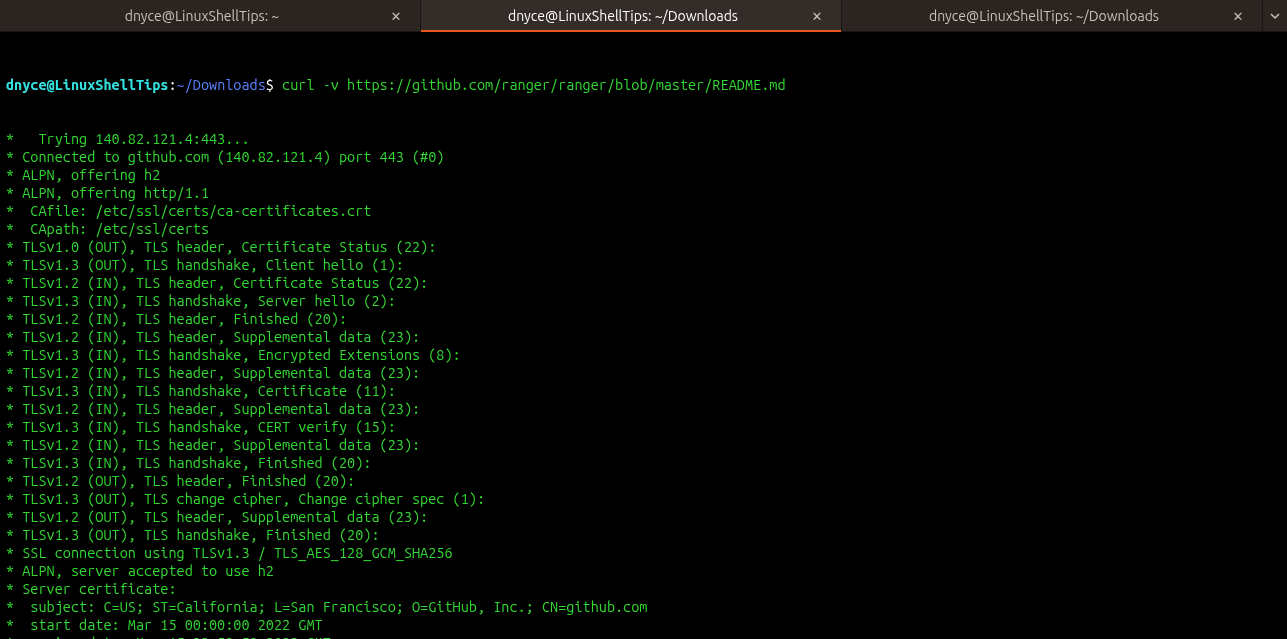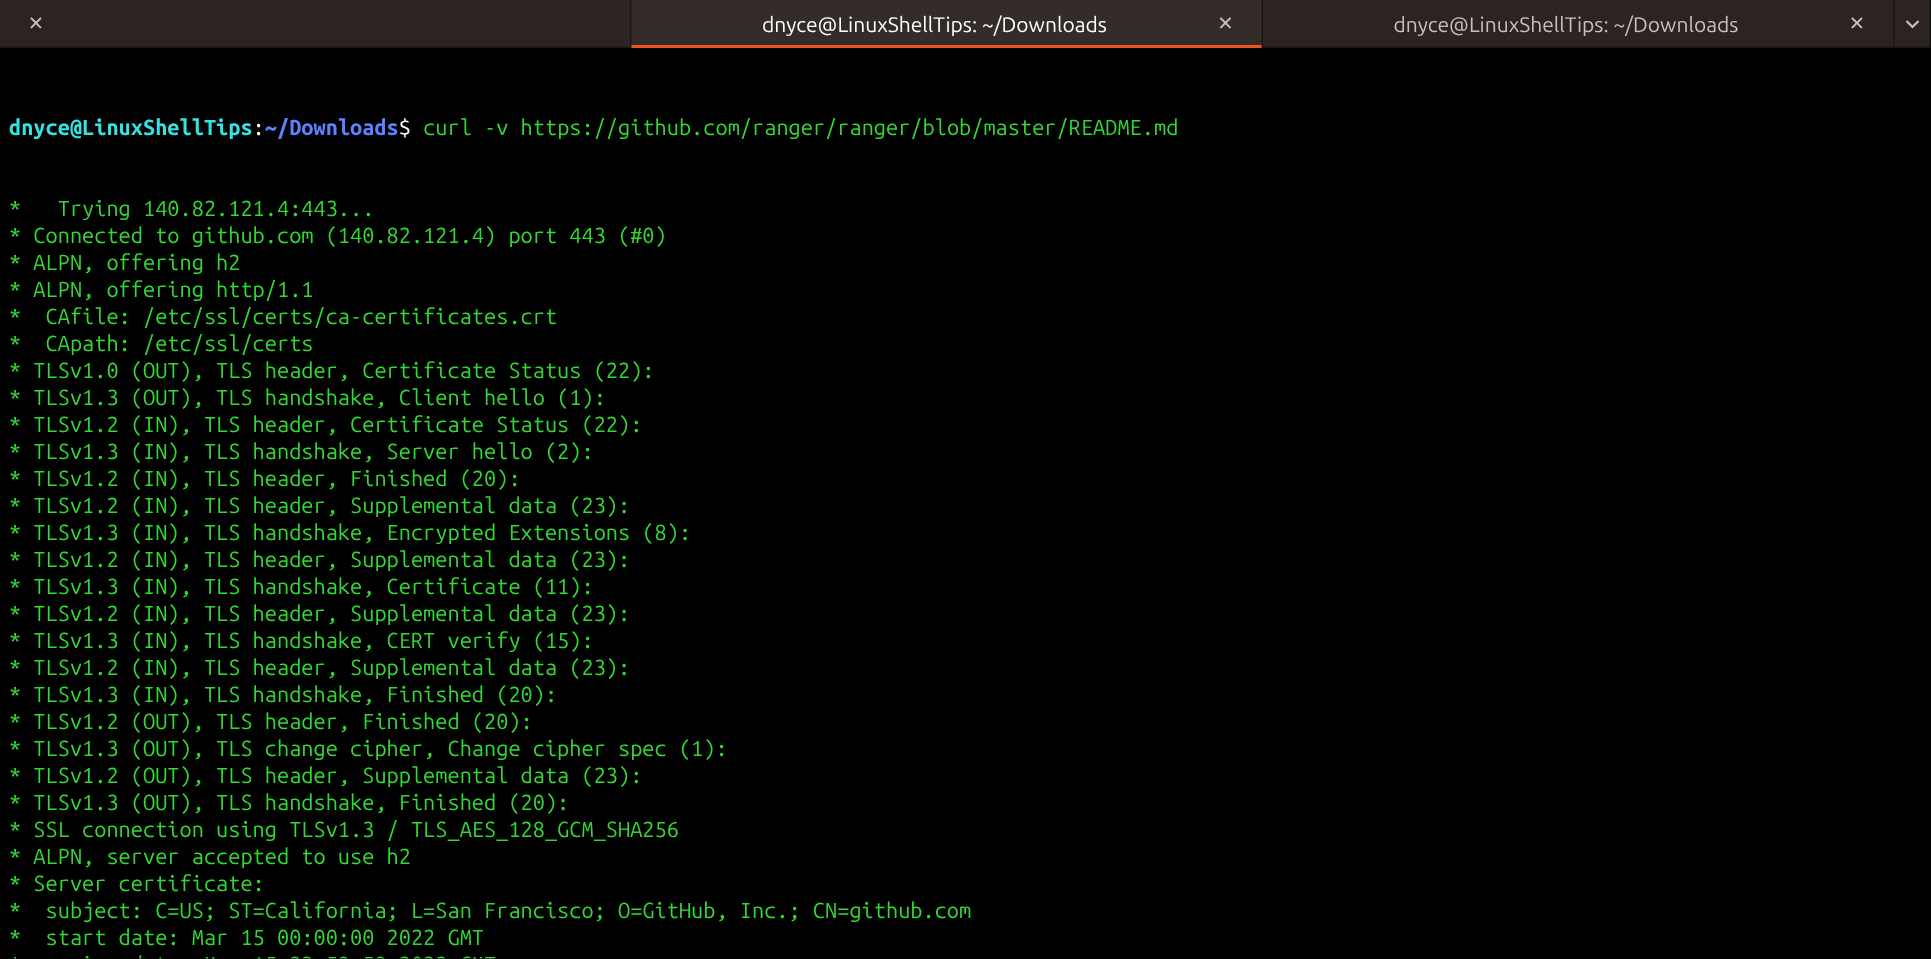--- a/index.html
+++ b/index.html
@@ -67,29 +67,30 @@
       color: #c9c0bb;
       cursor: pointer;
     }
     .terminal {
       padding: 8px 6px 4px 6px;
       white-space: pre;
       color: #33d933;
     }
     .prompt-user { color: #34e2e2; font-weight: bold; margin-top: 41px; }
     .prompt-colon { color: #ffffff; }
-    .prompt-path { color: #5c82ff; font-weight: bold; }
+    .prompt-path { color: #5c82ff; font-weight: normal; }
     .prompt-dollar { color: #ffffff; }
     .line { display: block; }
   </style>
 </head>
 <body>
 
 <div class="tabbar">
   <div class="tab">
+    <span class="tab-label">dnyce@LinuxShellTips: ~</span>
     <span class="close">✕</span>
   </div>
   <div class="tab active">
     <span class="tab-label">dnyce@LinuxShellTips: ~/Downloads</span>
     <span class="close">✕</span>
   </div>
   <div class="tab">
     <span class="tab-label">dnyce@LinuxShellTips: ~/Downloads</span>
     <span class="close">✕</span>
   </div>

